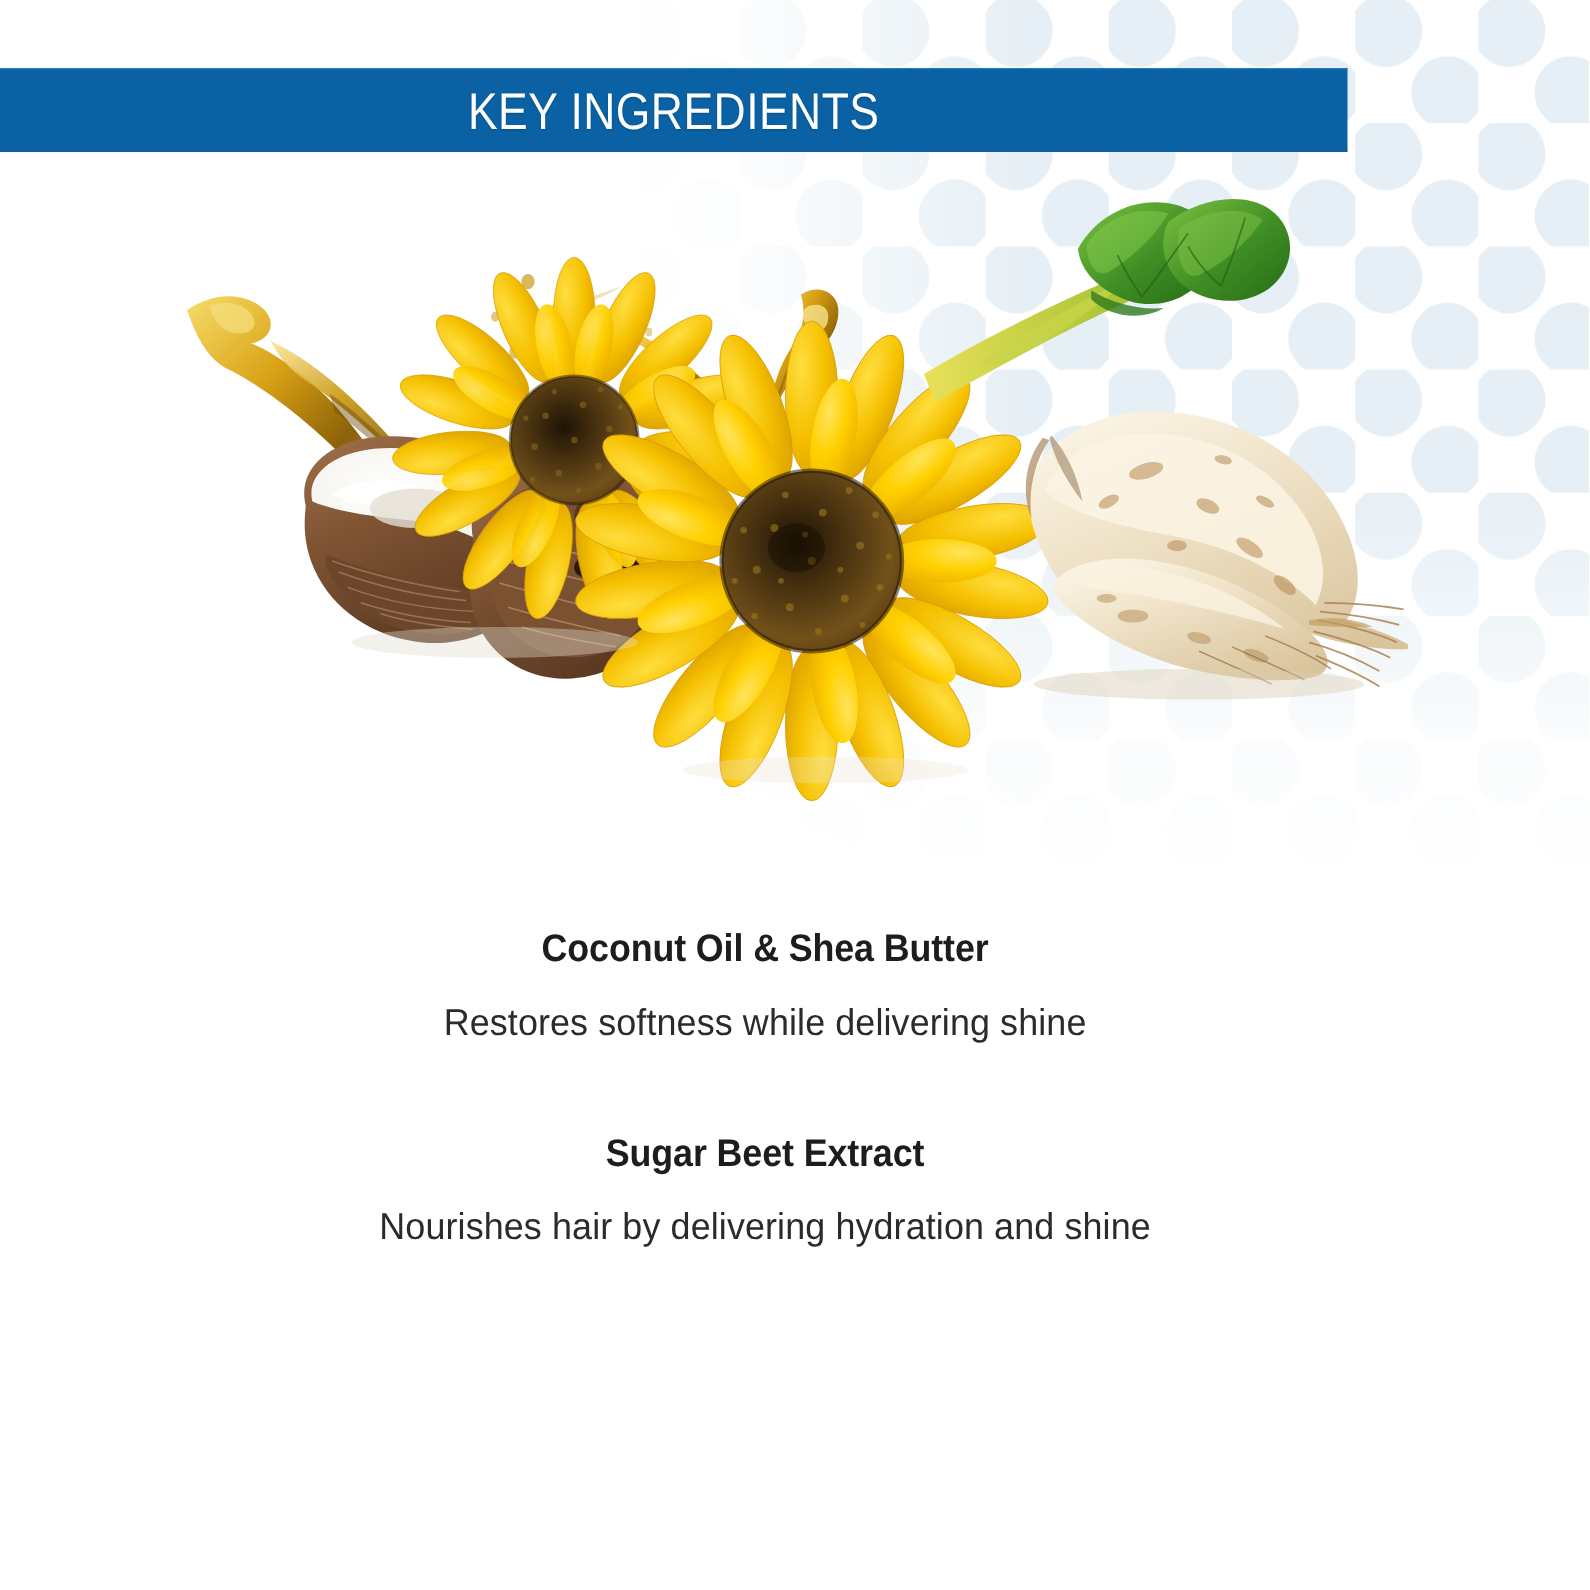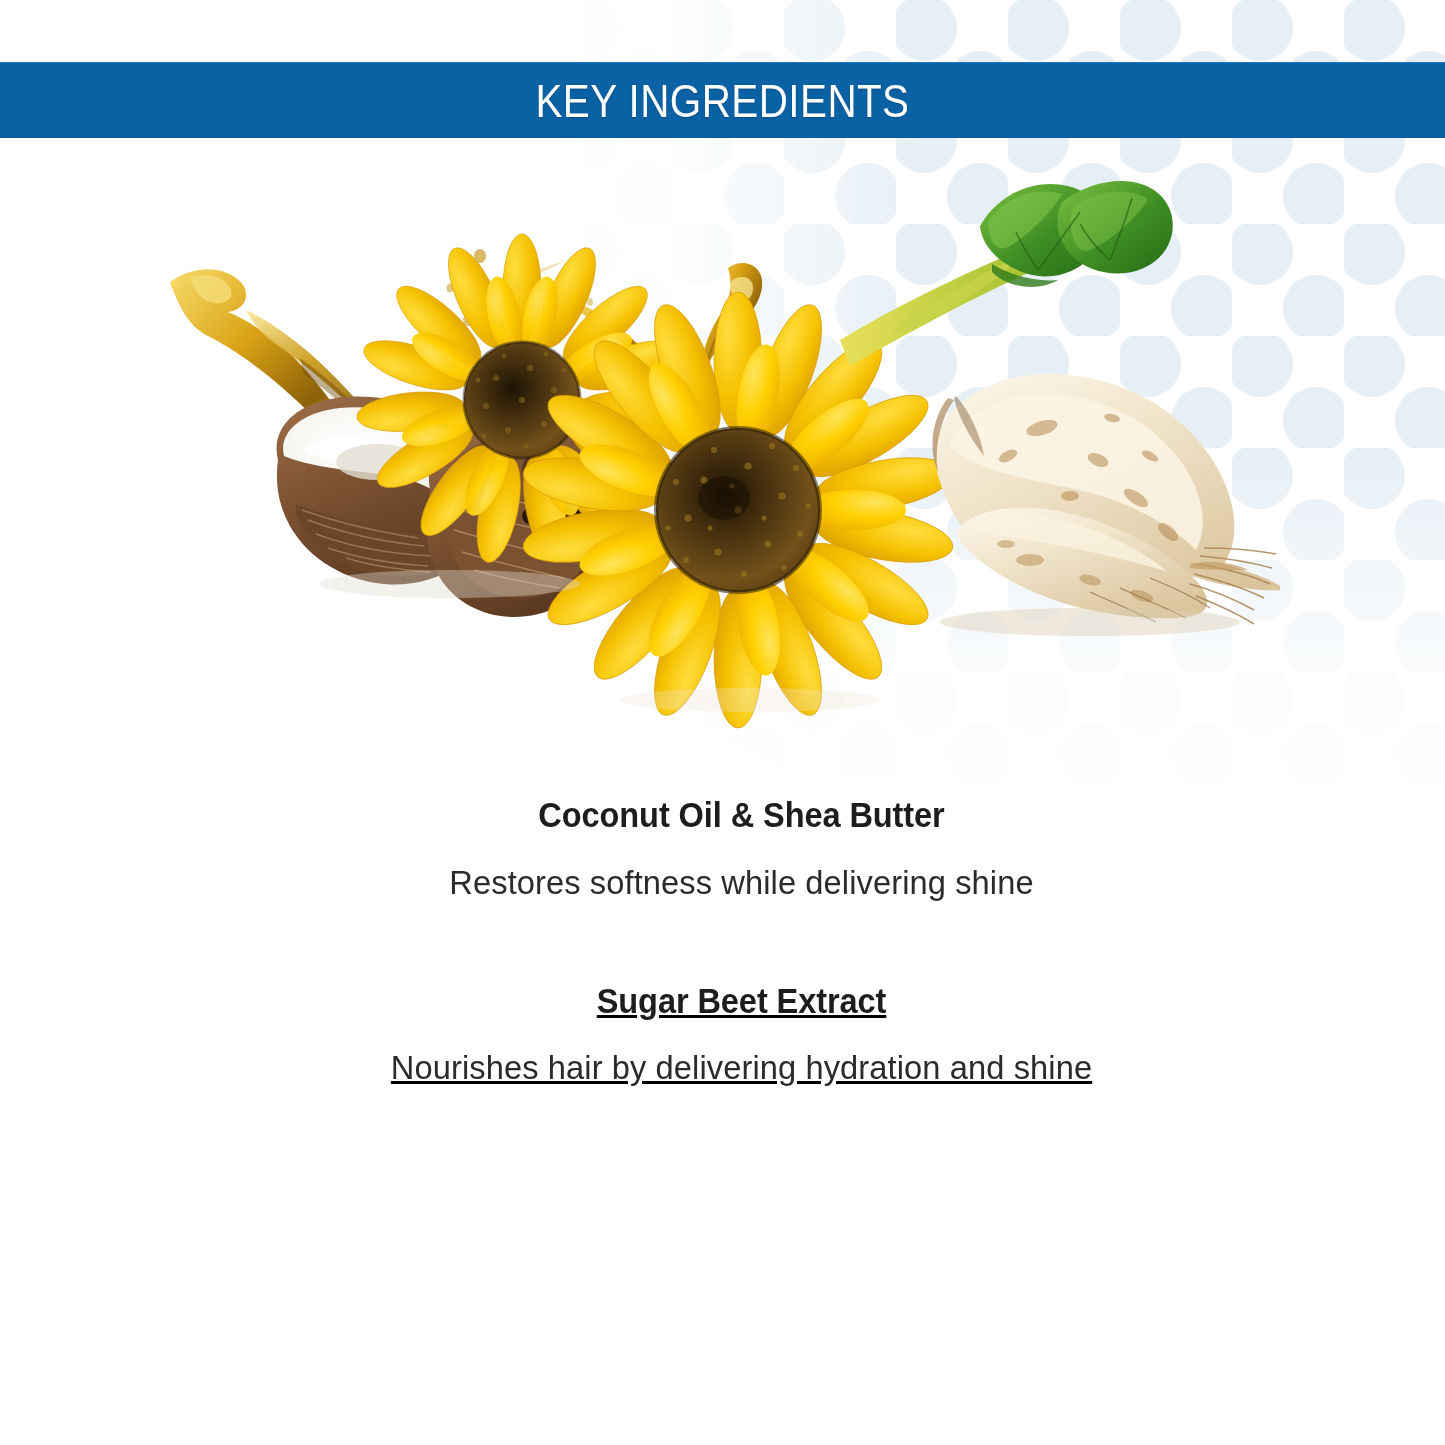--- a/index.html
+++ b/index.html
@@ -33,21 +33,21 @@
   .dot-pattern .fadeB {
     position: absolute; inset: 0;
     background: linear-gradient(to bottom, rgba(255,255,255,0) 55%, rgba(255,255,255,0.75) 82%, #ffffff 100%);
   }
 
   
   .header-bar {
     position: absolute;
     left: 0;
     top: 62px;
-    width: 1445px;
+    width: 1225px;
     height: 76px;
     background: #0A61A3;
     border-top: 1px solid #1b79bd;
     border-bottom: 1px solid #0a5993;
     box-sizing: border-box;
     display: flex;
     align-items: center;
     justify-content: center;
   }
   .header-title {
@@ -67,29 +67,28 @@
     top: 160px;
     width: 1130px;
     height: 600px;
   }
   .hero svg { display: block; width: 100%; height: 100%; }
 
   
   .ingredients {
     position: absolute;
     left: 0;
-    top: 792px;
+    top: 840px;
     width: 1391px;
-    margin-left: 46px;
   }
   .ing-block {
     text-align: center;
     margin-bottom: 74px;
   }
-  .ing-block:last-child { margin-bottom: 0; text-decoration: underline; }
+  .ing-block:last-child { margin-bottom: 0; }
   .ing-name {
     font-size: 35px;
     font-weight: 700;
     color: #1d1d1d;
     letter-spacing: -0.1px;
     transform: scaleX(0.93);
     line-height: 1.3;
   }
   .ing-desc {
     font-size: 34px;

